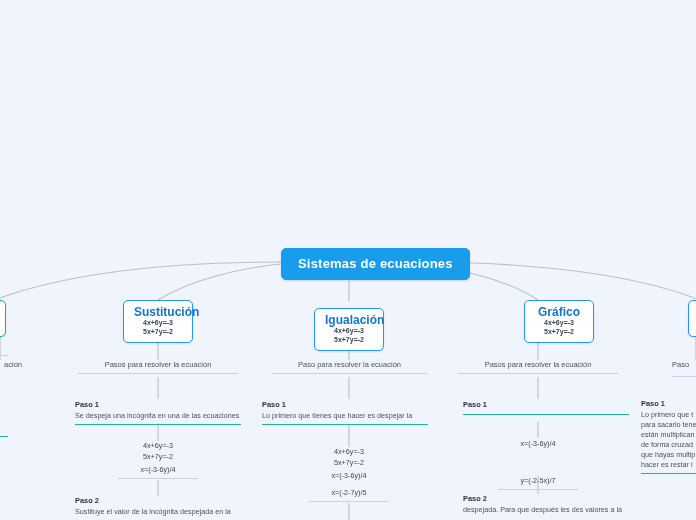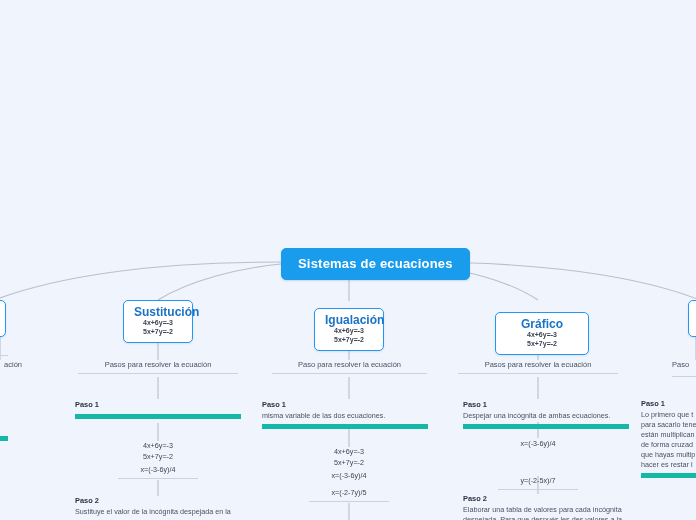--- a/index.html
+++ b/index.html
@@ -98,21 +98,21 @@
     padding-bottom: 2px;
     text-align: center;
     white-space: nowrap;
   }
   .step-node {
     position: absolute;
     box-sizing: border-box;
     font-size: 7.2px;
     line-height: 10px;
     color: #4a5164;
-    border-bottom: 5px solid #14b8a6;
+    border-bottom: 1px solid #14b8a6;
     padding-bottom: 3px;
     text-align: left;
   }
   .step-node .step-head {
     font-weight: bold;
     color: #2b3142;
     font-size: 7.4px;
     display: block;
     margin-bottom: 1px;
   }
@@ -210,20 +210,21 @@
     <div class="method-eq">4x+6y=-3</div>
     <div class="method-eq">5x+7y=-2</div>
   </div>
 
   <div class="text-node" style="left:78px; top:360px; width:160px;">
     <span>Pasos para resolver la ecuación</span>
   </div>
 
   <div class="step-node" style="left:75px; top:400px; width:166px;">
     <span class="step-head">Paso 1</span>
+    <span class="step-body">Se despeja una incógnita en una de las ecuaciones</span>
   </div>
 
   <div class="eq-node no-rule" style="left:118px; top:441px; width:80px;">
     <span class="eq-line">4x+6y=-3</span>
     <span class="eq-line">5x+7y=-2</span>
   </div>
 
   <div class="eq-node" style="left:118px; top:465px; width:80px;">
     <span class="eq-line">x=(-3-6y)/4</span>
   </div>
@@ -238,58 +239,56 @@
     <div class="method-eq">4x+6y=-3</div>
     <div class="method-eq">5x+7y=-2</div>
   </div>
 
   <div class="text-node" style="left:272px; top:360px; width:155px;">
     <span>Paso para resolver la ecuación</span>
   </div>
 
   <div class="step-node" style="left:262px; top:400px; width:166px;">
     <span class="step-head">Paso 1</span>
-    <span class="step-body">misma variable de las dos ecuaciones.</span>
+    <span class="step-body">Lo primero que tienes que hacer es despejar la</span>
   </div>
 
   <div class="eq-node no-rule" style="left:309px; top:447px; width:80px;">
     <span class="eq-line">4x+6y=-3</span>
     <span class="eq-line">5x+7y=-2</span>
   </div>
 
   <div class="eq-node no-rule" style="left:309px; top:471px; width:80px;">
     <span class="eq-line">x=(-3-6y)/4</span>
   </div>
 
   <div class="eq-node" style="left:309px; top:488px; width:80px;">
     <span class="eq-line">x=(-2-7y)/5</span>
   </div>
 
-  <div class="node method-node" style="left:495px; top:300px; width:94px;margin-top:12px;">
+  <div class="node method-node" style="left:524px; top:300px; width:70px;">
     <div class="method-title">Gráfico</div>
     <div class="method-eq">4x+6y=-3</div>
     <div class="method-eq">5x+7y=-2</div>
   </div>
 
   <div class="text-node" style="left:458px; top:360px; width:160px;">
     <span>Pasos para resolver la ecuación</span>
   </div>
 
   <div class="step-node" style="left:463px; top:400px; width:166px;">
     <span class="step-head">Paso 1</span>
-    <span class="step-body">Despejar una incógnita de ambas ecuaciones.</span>
   </div>
 
   <div class="eq-node no-rule" style="left:498px; top:439px; width:80px;">
     <span class="eq-line">x=(-3-6y)/4</span>
   </div>
 
   <div class="eq-node" style="left:498px; top:476px; width:80px;">
     <span class="eq-line">y=(-2-5x)/7</span>
   </div>
 
   <div class="step-node" style="left:463px; top:494px; width:166px; border-bottom:none;">
     <span class="step-head">Paso 2</span>
-    <span class="step-body">Elaborar una tabla de valores para cada incógnita</span>
     <span class="step-body">despejada. Para que después les des valores a la</span>
   </div>
 
 </div>
 
 </body></html>

